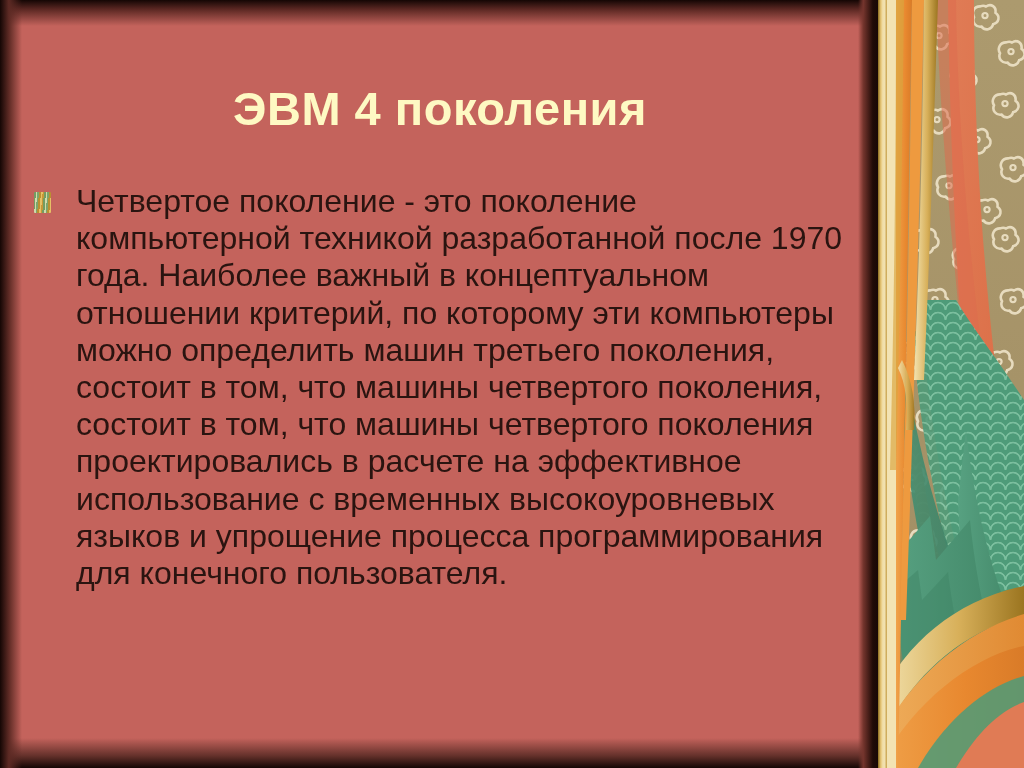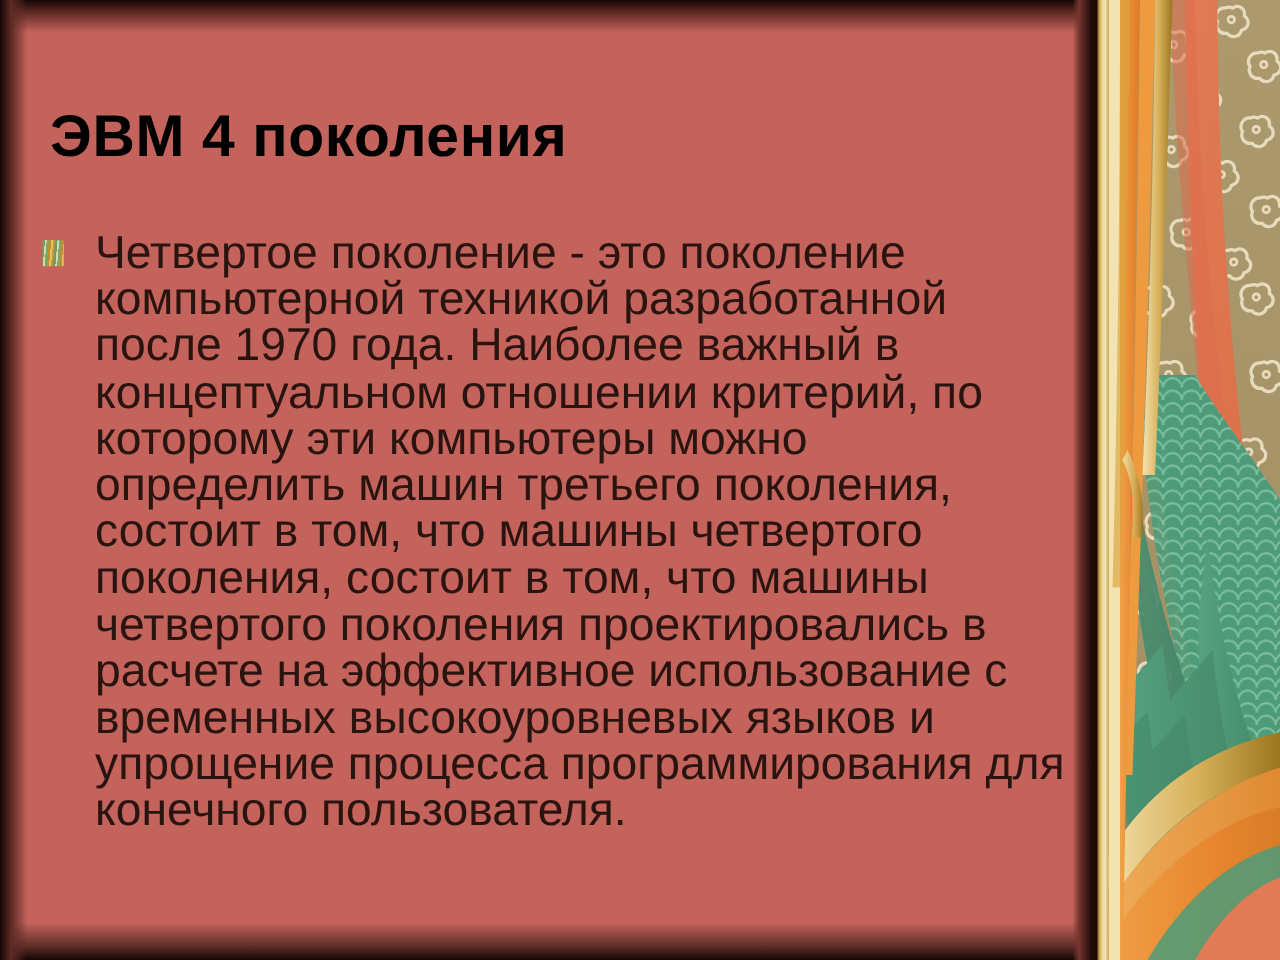--- a/index.html
+++ b/index.html
@@ -42,24 +42,24 @@
     background: linear-gradient(to right, rgba(196,99,92,0) 0%, #75352d 22%, #200b07 62%, #120504 100%);
     z-index: 6;
   }
 
   
   .title {
     position: absolute;
     left: 40px;
     top: 52px;
     width: 800px;
-    text-align: left;
+    text-align: center;
     font-size: 47px;
     line-height: 1.1;
-    color: #000000;
+    color: #fef9c3;
     letter-spacing: 0.5px;
     white-space: nowrap;
   }
 
   
   .body-block {
     position: absolute;
     left: 34px;
     top: 183px;
     width: 820px;
@@ -82,21 +82,21 @@
         #cfe0b0 2px, #cfe0b0 3.4px,
         #7aa86a 3.4px, #7aa86a 5px,
         #b9922f 5px, #b9922f 7px,
         #e8c567 7px, #e8c567 8.6px,
         #c79a35 8.6px, #c79a35 10px
       );
     opacity: .95;
   }
   .body-text {
     flex: 1 1 auto;
-    font-size: 37px;
+    font-size: 32px;
     line-height: 37.2px;
     color: #2A1410;
     letter-spacing: 0px;
   }
   .body-text p { margin: 0; }
 
   
   .deco {
     position: absolute;
     left: 878px;

